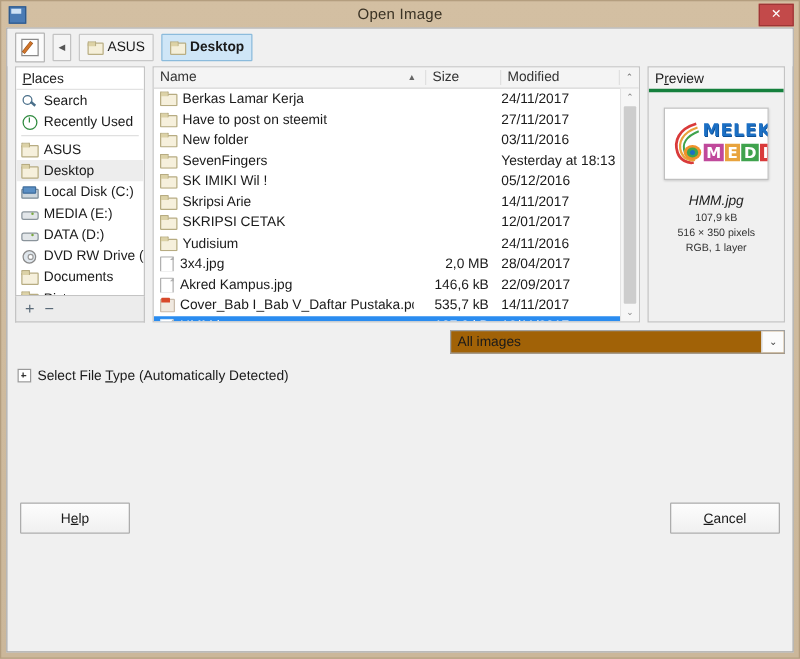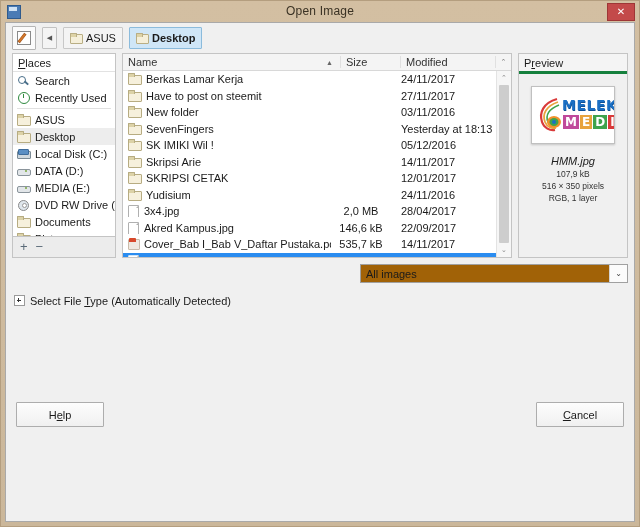--- a/index.html
+++ b/index.html
@@ -196,21 +196,21 @@
     flex:1;display:flex;min-height:0;
   }
   .files-rows{flex:1;min-width:0;overflow:hidden;}
   .frow{
     height:16.5px;display:flex;align-items:center;font-size:11px;
     cursor:pointer;
   }
   .frow.sel{background:#2a8cf0;color:#fff;}
   .fc-name{flex:1;display:flex;align-items:center;gap:5px;padding-left:5px;
     white-space:nowrap;overflow:hidden;text-overflow:ellipsis;}
-  .fc-size{width:60px;text-align:center;padding-right:6px;}
+  .fc-size{width:60px;text-align:right;padding-right:6px;}
   .fc-mod{width:95px;padding-left:4px;}
   .doc-ico{width:11px;height:12px;position:relative;flex:none;}
   .doc-ico:before{
     content:"";position:absolute;left:0;top:0;width:9px;height:11px;
     background:#fff;border:1px solid #b0b0b0;border-radius:1px;
   }
   .doc-ico:after{
     content:"";position:absolute;right:0px;top:0px;
     border-width:0 0 3px 3px;border-style:solid;
     border-color:transparent transparent #b0b0b0 transparent;
@@ -382,25 +382,25 @@
               <div class="place-item sel">
                 <span class="pico ico-folder"></span>
                 <span>Desktop</span>
               </div>
               <div class="place-item">
                 <span class="pico ico-hdd"></span>
                 <span>Local Disk (C:)</span>
               </div>
               <div class="place-item">
                 <span class="pico ico-drive"></span>
+                <span>MEDIA (E:)</span>
+              </div>
+              <div class="place-item">
+                <span class="pico ico-drive"></span>
                 <span>DATA (D:)</span>
-              </div>
-              <div class="place-item">
-                <span class="pico ico-drive"></span>
-                <span>MEDIA (E:)</span>
               </div>
               <div class="place-item">
                 <span class="pico ico-dvd"></span>
                 <span>DVD RW Drive (F:)</span>
               </div>
               <div class="place-item">
                 <span class="pico ico-folder"></span>
                 <span>Documents</span>
               </div>
               <div class="place-item">

